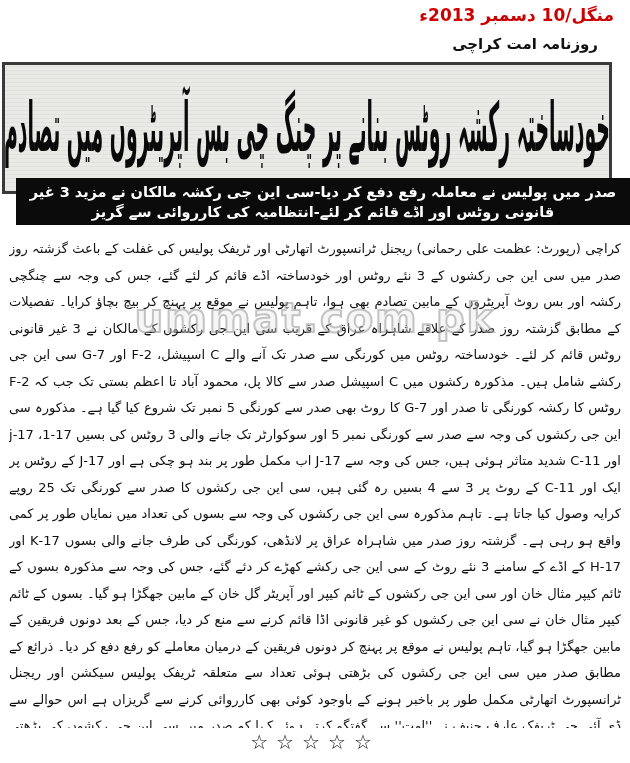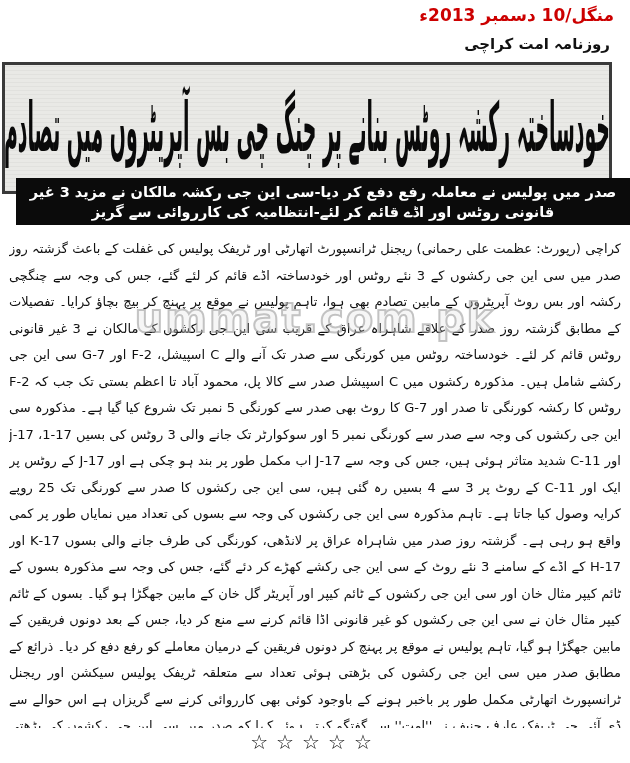--- a/index.html
+++ b/index.html
@@ -23,21 +23,21 @@
     color: #cc0000;
     font-size: 17px;
     font-weight: bold;
     direction: rtl;
     white-space: nowrap;
     margin-left: 26px;
   }
   .publication-line {
     position: absolute;
     top: 35px;
-    right: 20px;
+    right: 32px;
     color: #111111;
     font-size: 15px;
     font-weight: bold;
     direction: rtl;
     white-space: nowrap;
   }
   .headline-box {
     position: absolute;
     top: 62px;
     left: 2px;

